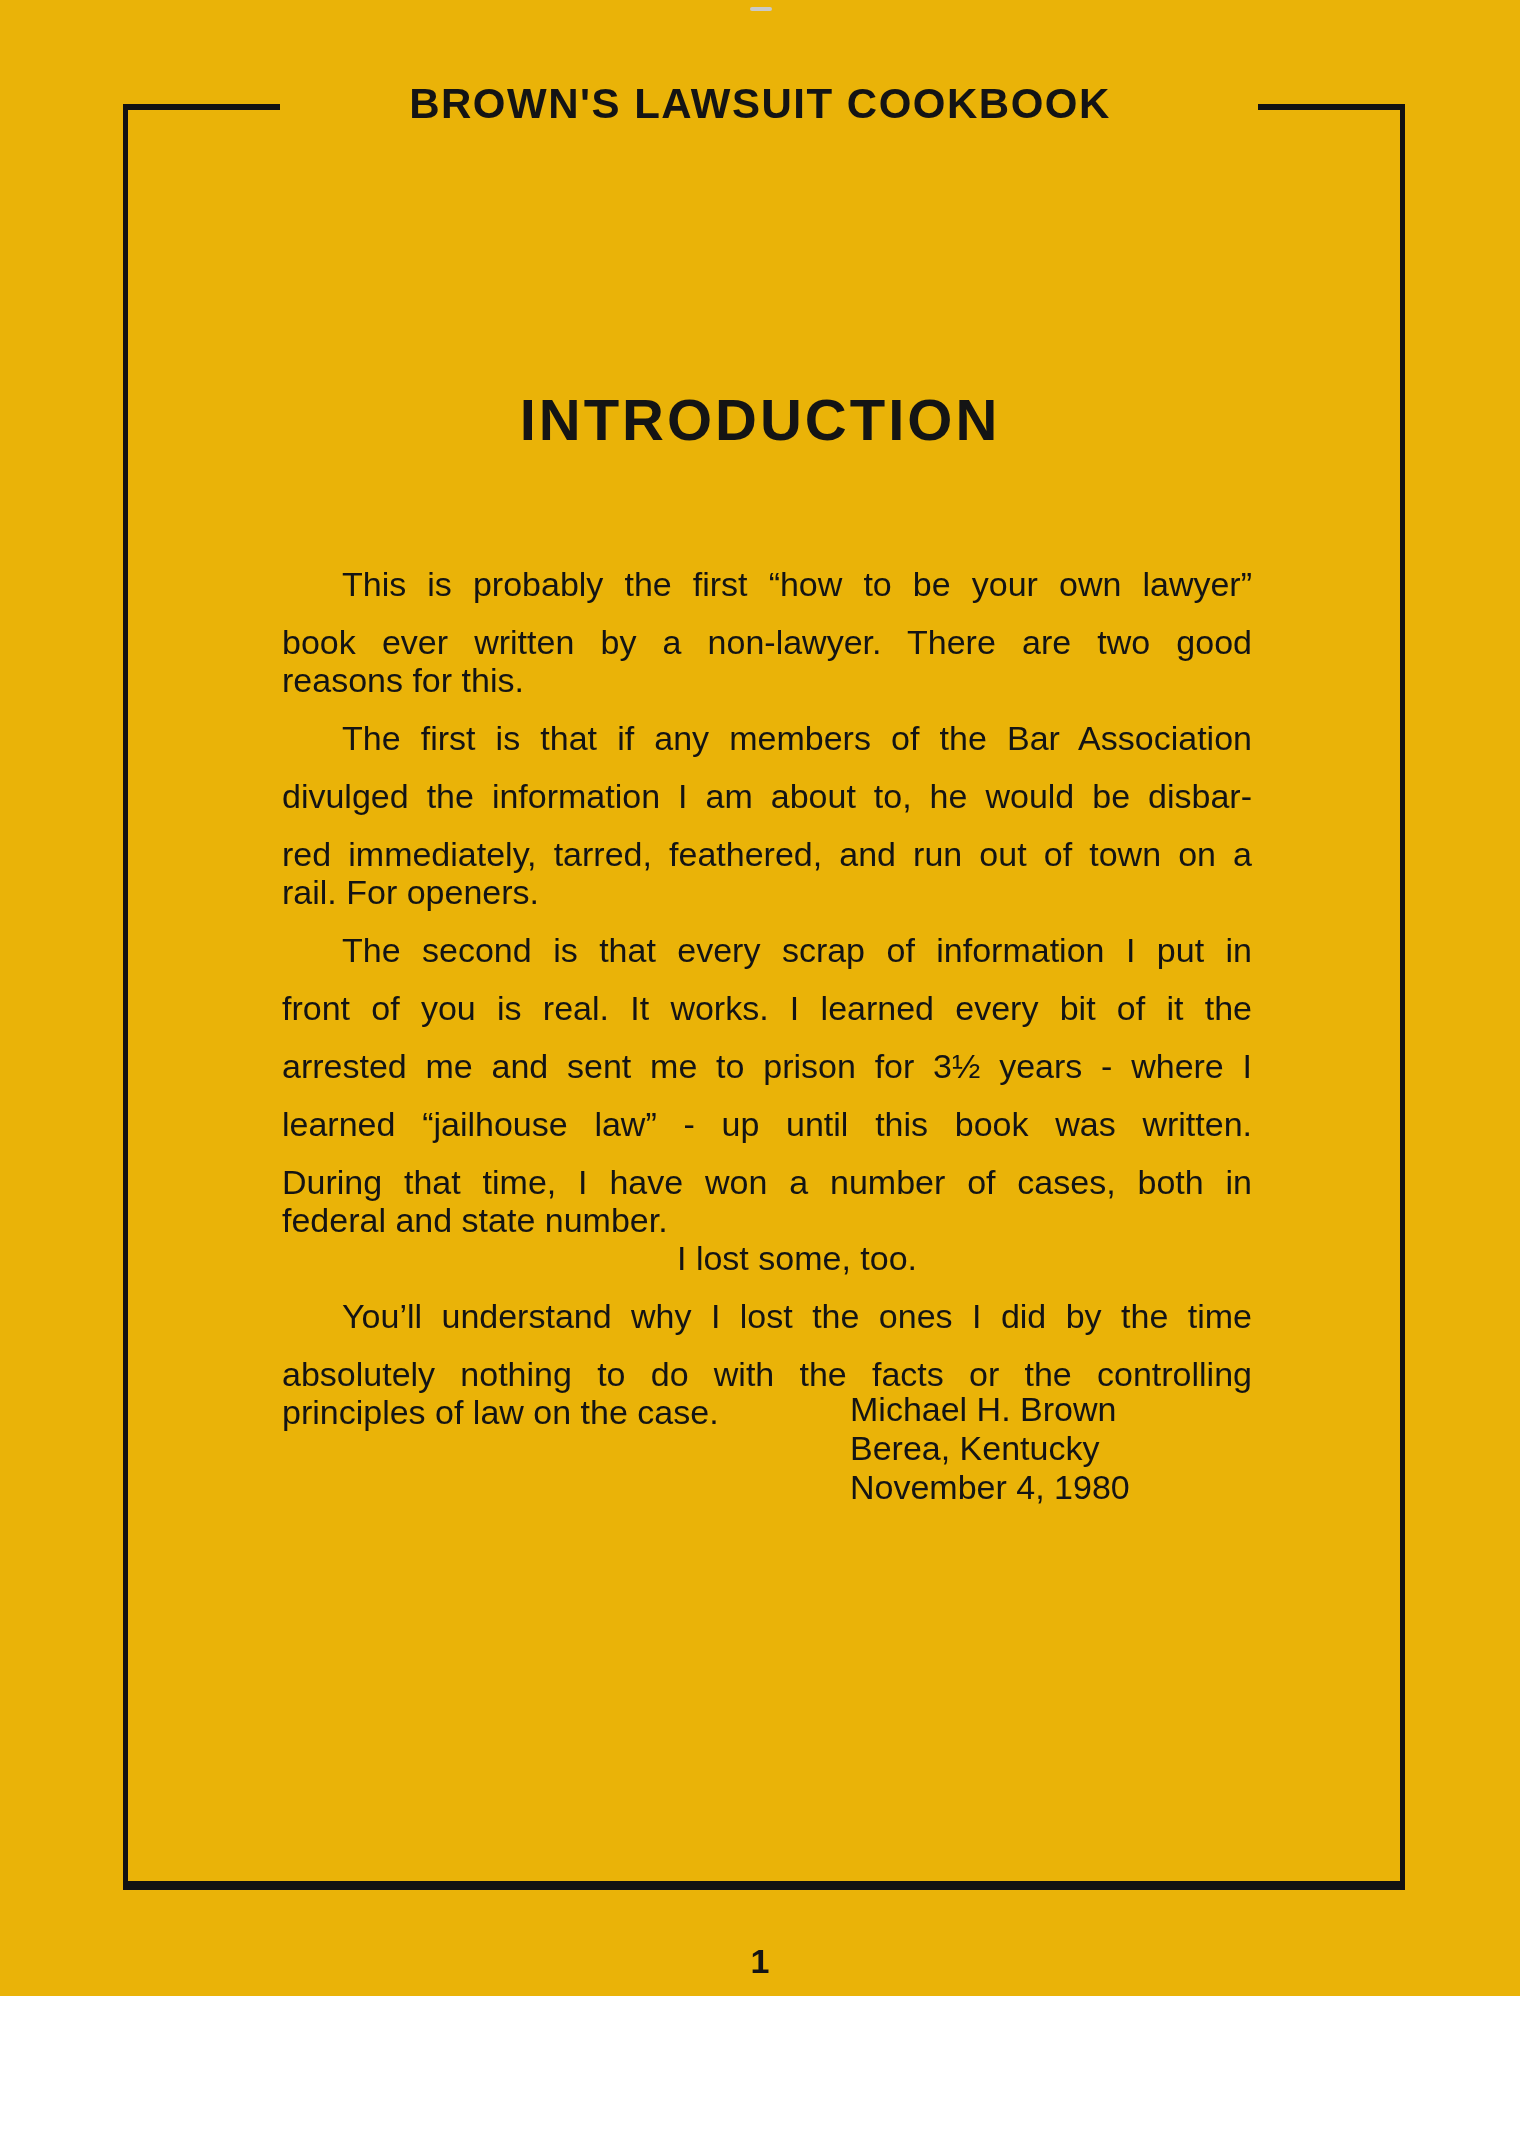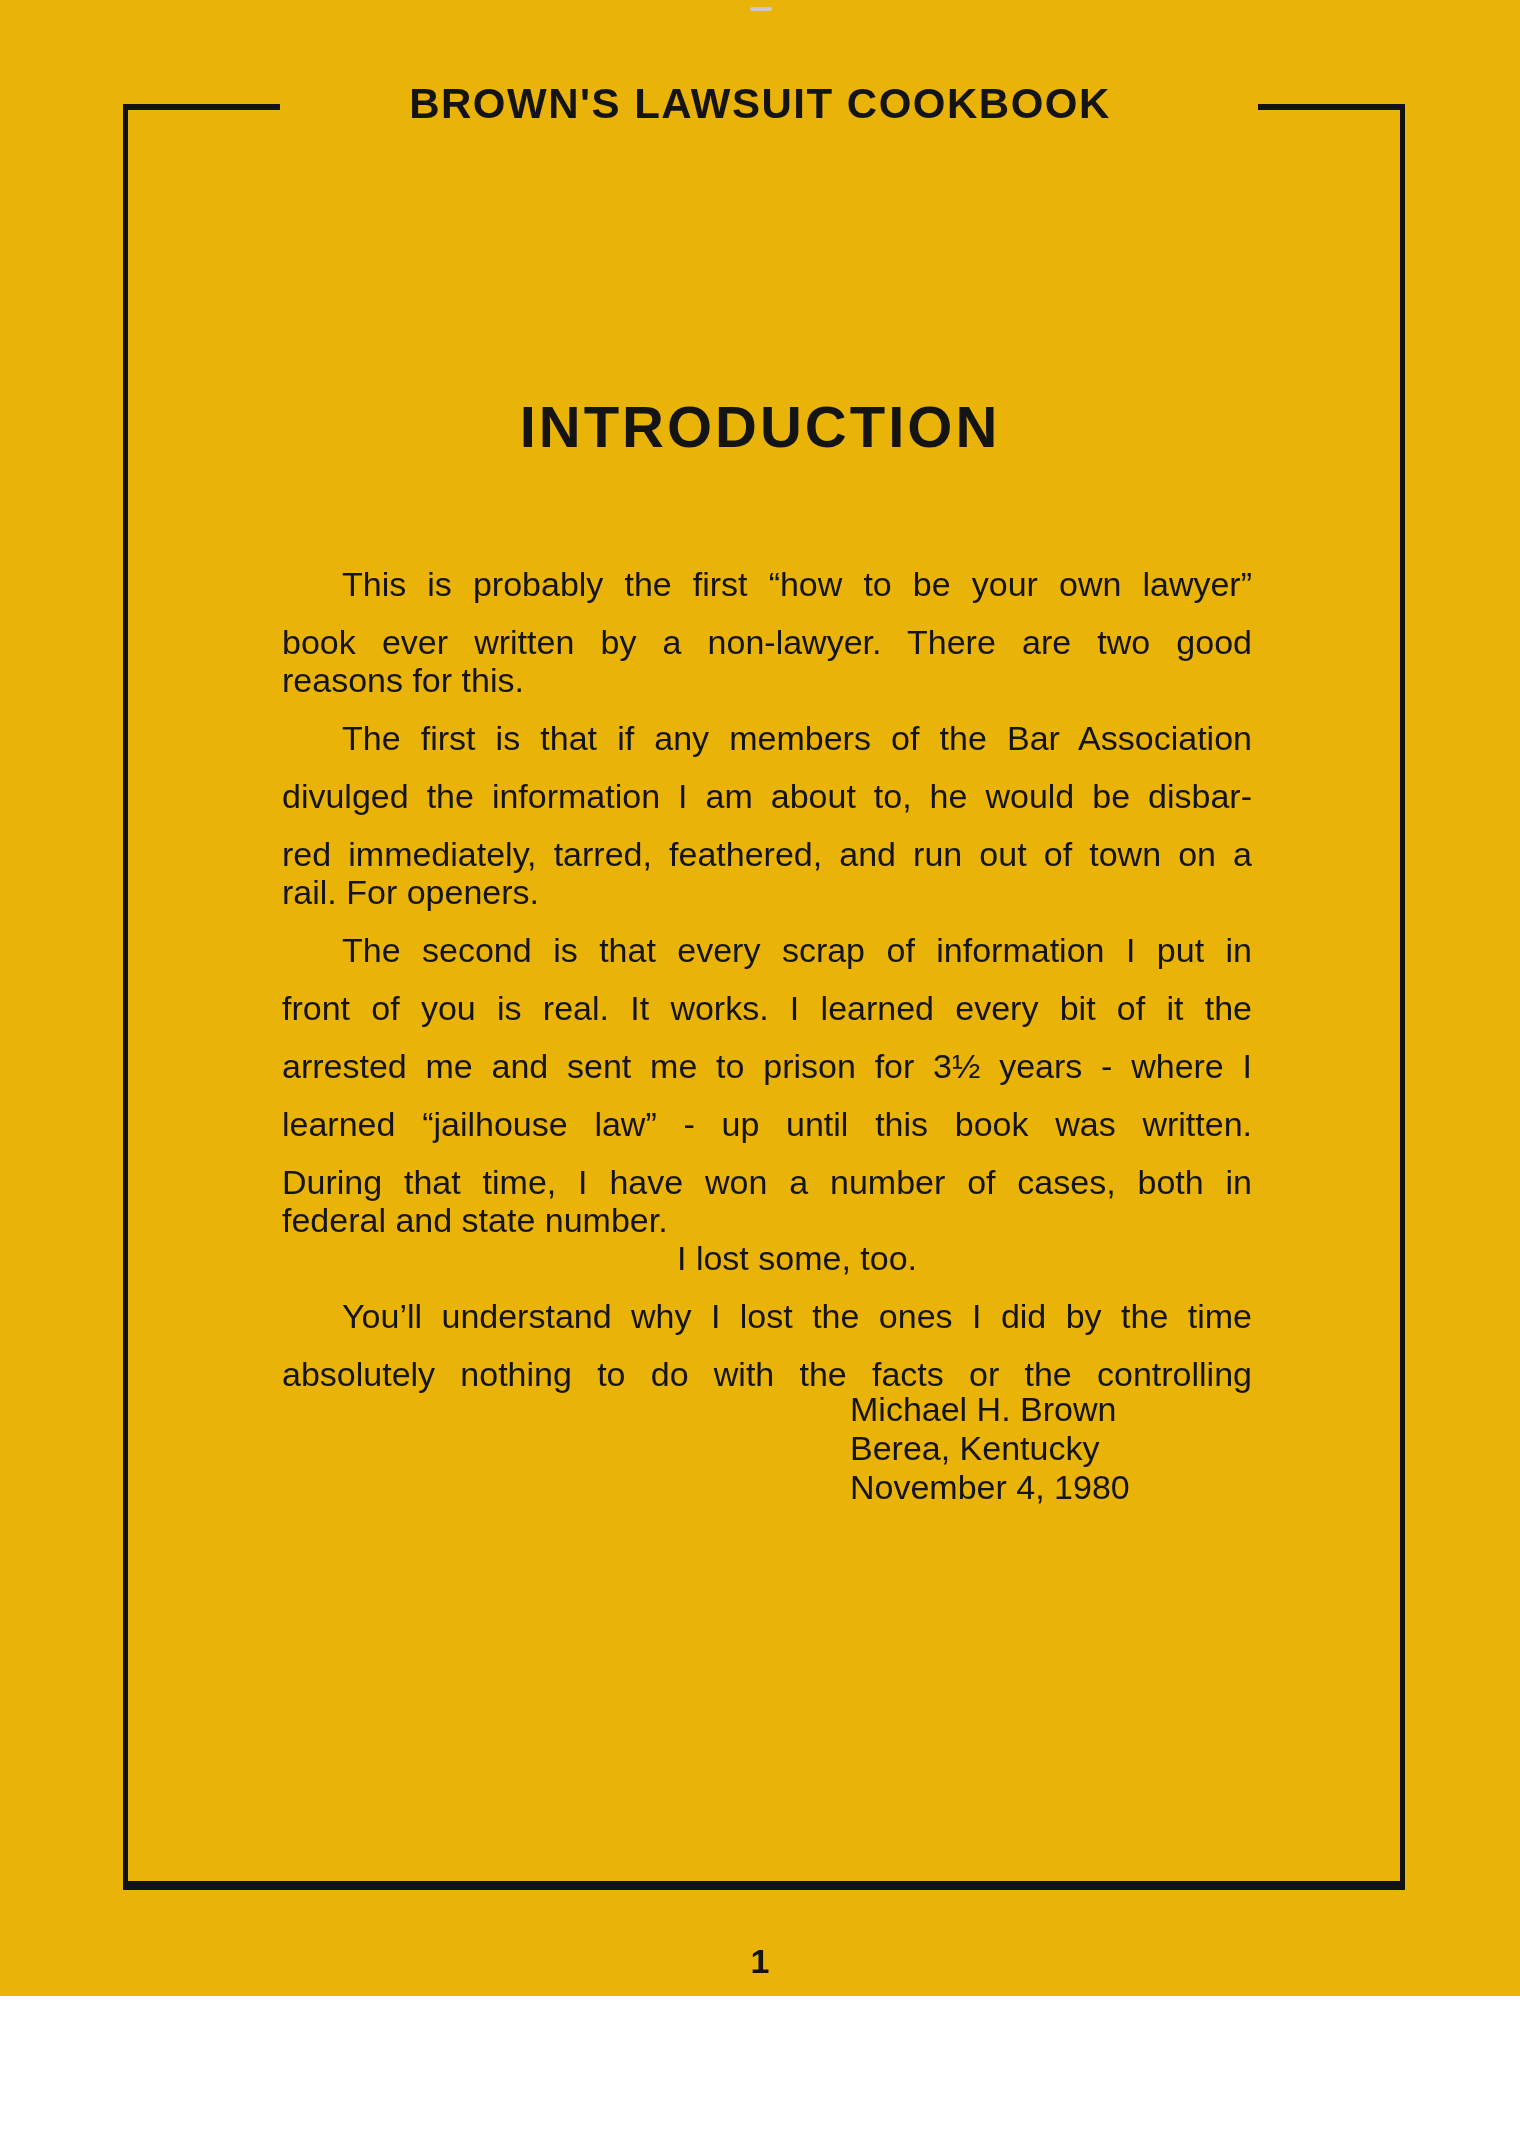--- a/index.html
+++ b/index.html
@@ -61,21 +61,21 @@
     top: 104px;
     width: 147px;
     height: 6px;
     background: #121212;
   }
   .section-title {
     position: absolute;
     top: 382px;
     left: 0;
     right: 0;
-    margin: 11px;
+    margin: 4px;
     text-align: center;
     font-size: 58px;
     font-weight: bold;
     letter-spacing: 3px;
   }
   .body-text {
     position: absolute;
     left: 282px;
     top: 545px;
     width: 970px;
@@ -137,20 +137,21 @@
       <div class="line">rail. For openers.</div>
       <div class="line indent just">The second is that every scrap of information I put in</div>
       <div class="line just">front of you is real. It works. I learned every bit of it the</div>
       <div class="line just">arrested me and sent me to prison for 3½ years - where I</div>
       <div class="line just">learned “jailhouse law” - up until this book was written.</div>
       <div class="line just">During that time, I have won a number of cases, both in</div>
       <div class="line">federal and state number.</div>
       <div class="line indent">I lost some, too.</div>
       <div class="line indent just">You’ll understand why I lost the ones I did by the time</div>
       <div class="line just">absolutely nothing to do with the facts or the controlling</div>
+      <div class="line">principles of law on the case.</div>
     </div>
 
   <div class="signature">
       <div class="sig-line">Michael H. Brown</div>
       <div class="sig-line">Berea, Kentucky</div>
       <div class="sig-line">November 4, 1980</div>
     </div>
 
   <div class="page-number">1</div>
 

